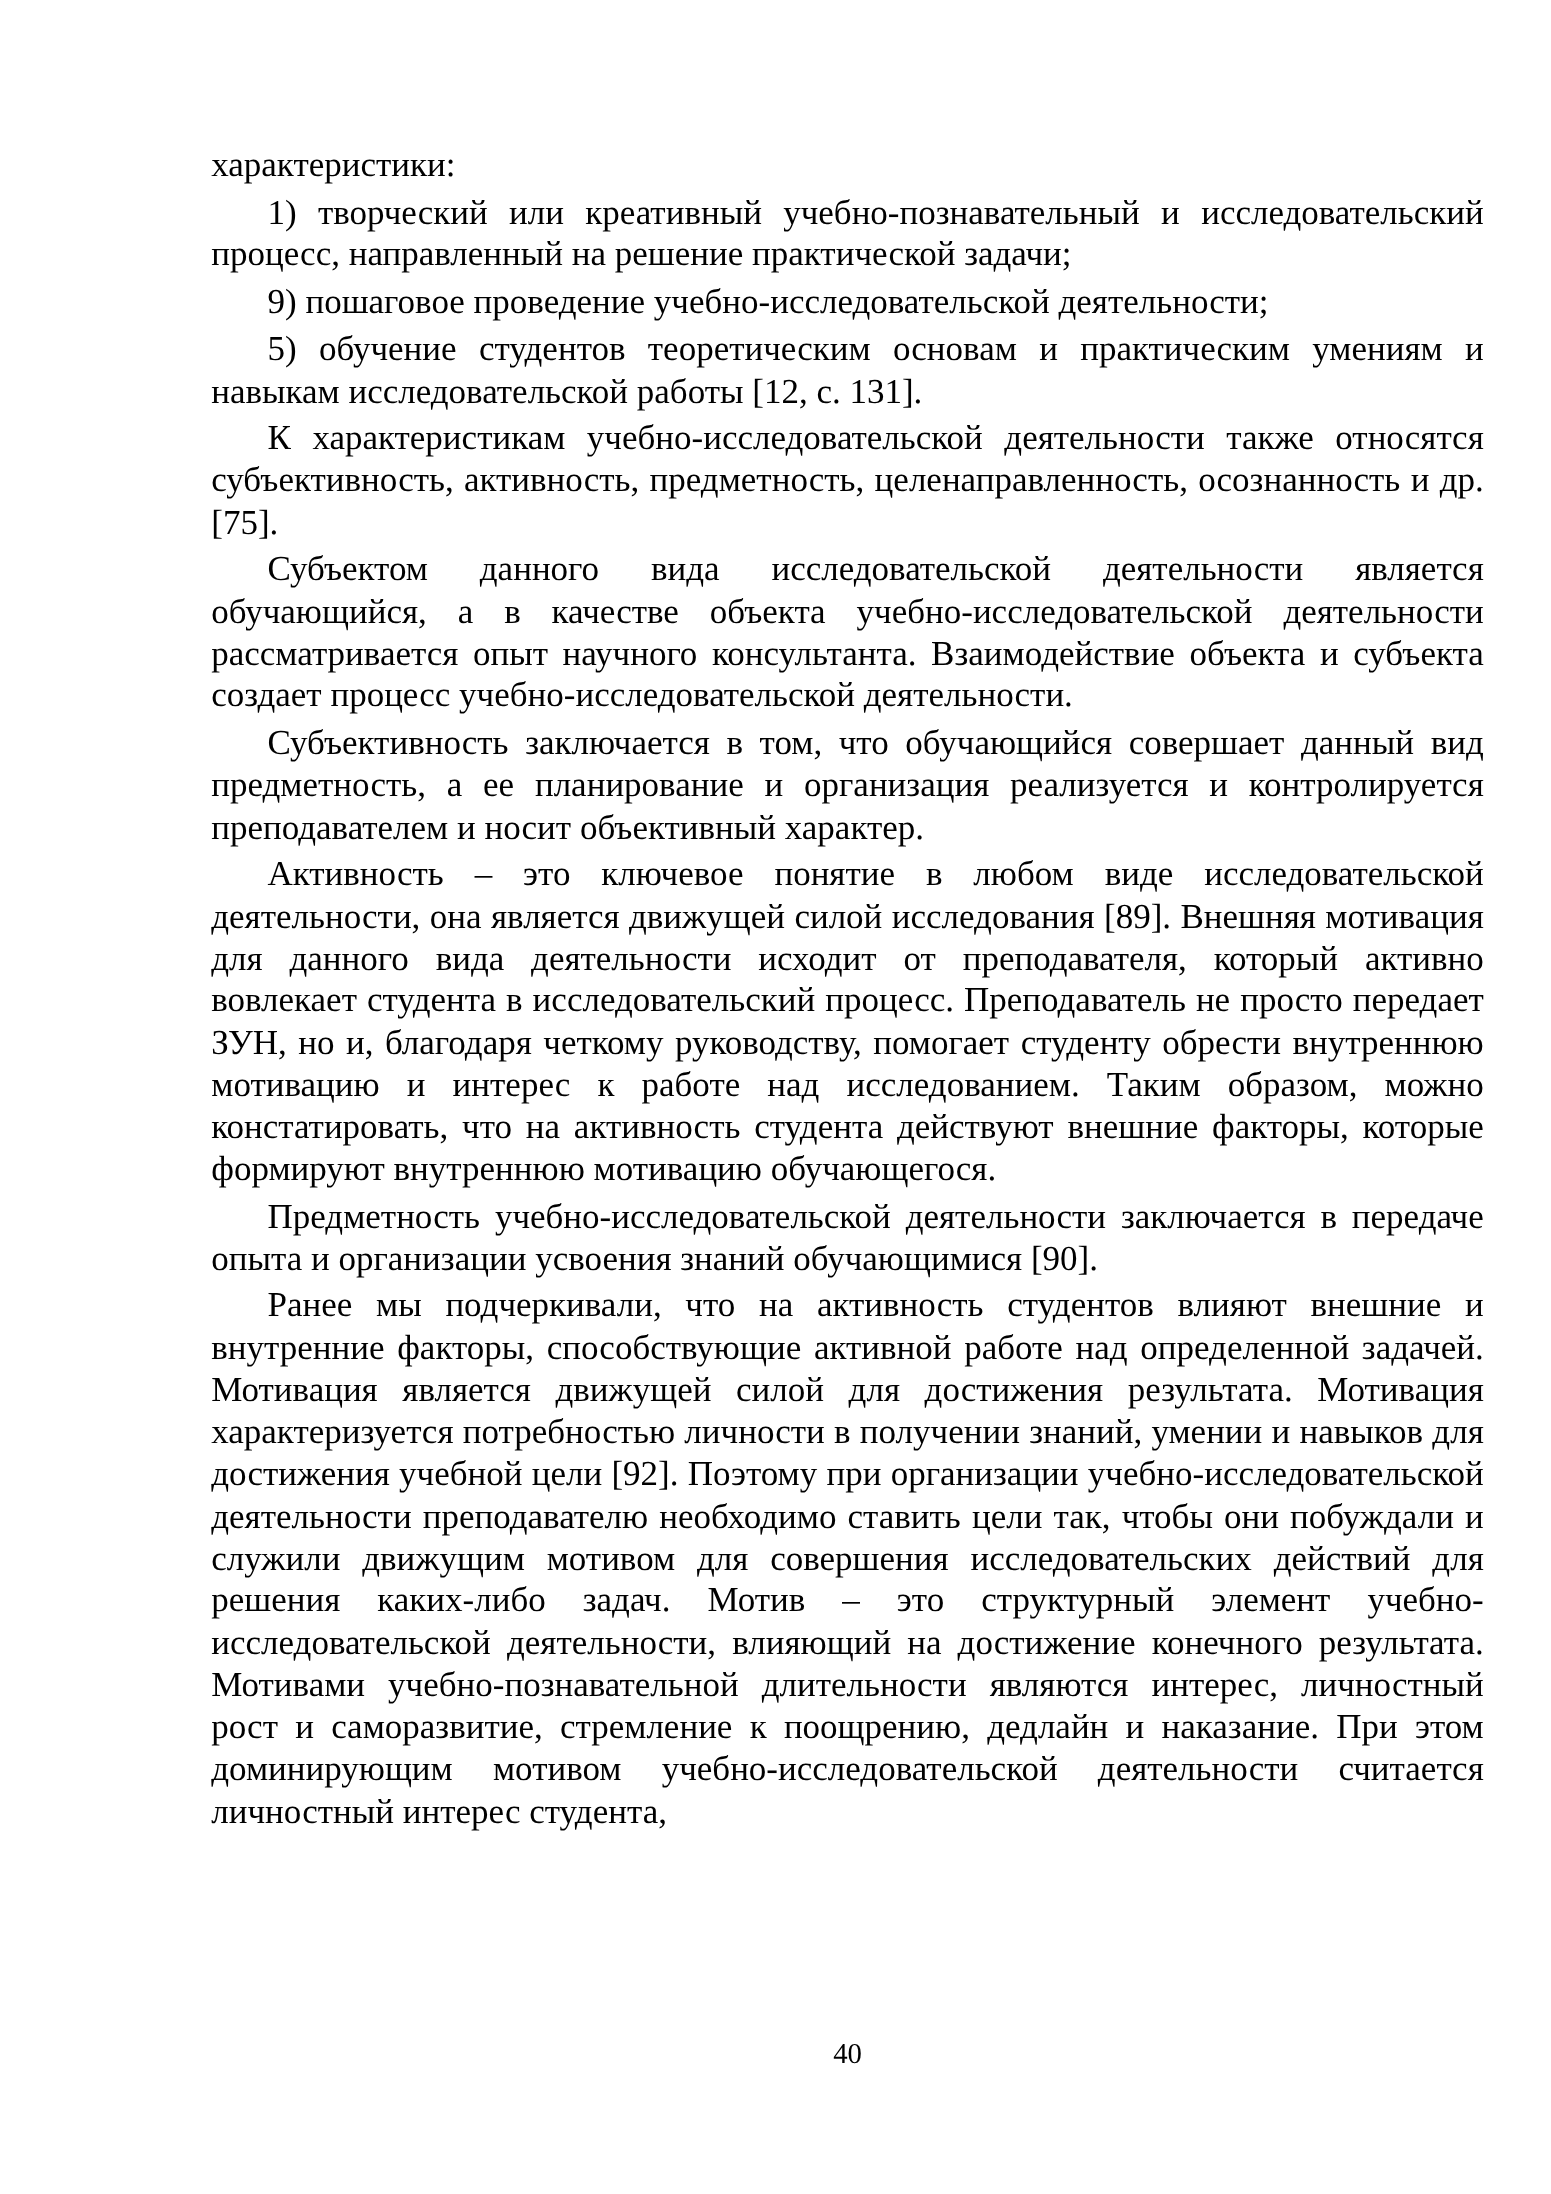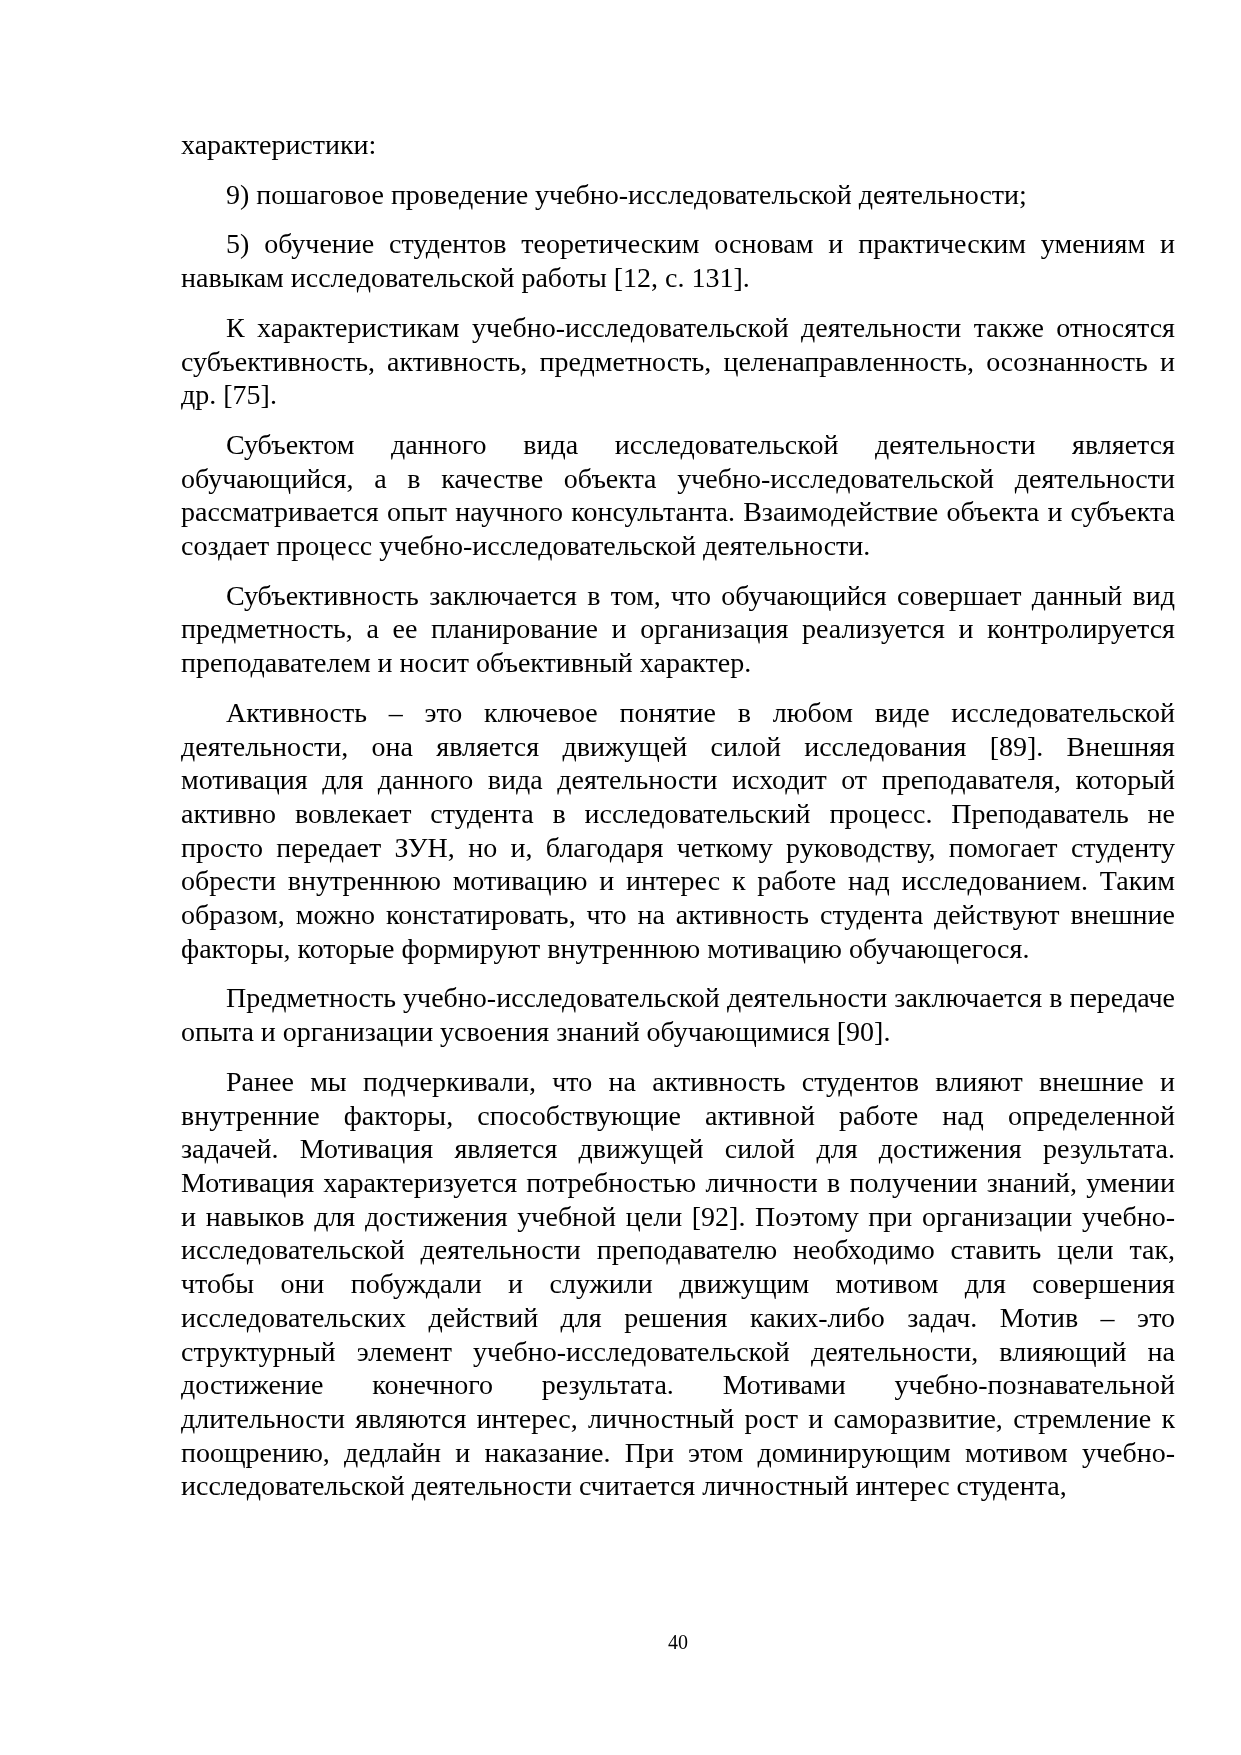--- a/index.html
+++ b/index.html
@@ -27,42 +27,43 @@
     position: absolute;
     left: 165px;
     top: 112px;
     width: 1026px;
     font-size: 28px;
     line-height: 33.7px;
     text-align: justify;
     text-justify: inter-word;
   }
   .text-body p {
-    margin: 16px;
+    margin: 4px;
     padding: 0;
   }
   .text-body p.indent {
     text-indent: 45px;
   }
   .page-number {
     position: absolute;
     left: 165px;
     width: 1026px;
     top: 1626px;
     text-align: center;
-    font-size: 20px;
+    font-size: 23px;
     line-height: 33.7px;
   }
 </style>
 </head>
 <body>
 
 <div class="page">
   <div class="text-body">
     <p class="flush">характеристики:</p>
+    <p class="indent">1) творческий или креативный учебно-познавательный и исследовательский процесс, направленный на решение практической задачи;</p>
     <p class="indent">9) пошаговое проведение учебно-исследовательской деятельности;</p>
     <p class="indent">5) обучение студентов теоретическим основам и практическим умениям и навыкам исследовательской работы [12, с. 131].</p>
     <p class="indent">К характеристикам учебно-исследовательской деятельности также относятся субъективность, активность, предметность, целенаправленность, осознанность и др. [75].</p>
     <p class="indent">Субъектом данного вида исследовательской деятельности является обучающийся, а в качестве объекта учебно-исследовательской деятельности рассматривается опыт научного консультанта. Взаимодействие объекта и субъекта создает процесс учебно-исследовательской деятельности.</p>
     <p class="indent">Субъективность заключается в том, что обучающийся совершает данный вид предметность, а ее планирование и организация реализуется и контролируется преподавателем и носит объективный характер.</p>
     <p class="indent">Активность – это ключевое понятие в любом виде исследовательской деятельности, она является движущей силой исследования [89]. Внешняя мотивация для данного вида деятельности исходит от преподавателя, который активно вовлекает студента в исследовательский процесс. Преподаватель не просто передает ЗУН, но и, благодаря четкому руководству, помогает студенту обрести внутреннюю мотивацию и интерес к работе над исследованием. Таким образом, можно констатировать, что на активность студента действуют внешние факторы, которые формируют внутреннюю мотивацию обучающегося.</p>
     <p class="indent">Предметность учебно-исследовательской деятельности заключается в передаче опыта и организации усвоения знаний обучающимися [90].</p>
     <p class="indent">Ранее мы подчеркивали, что на активность студентов влияют внешние и внутренние факторы, способствующие активной работе над определенной задачей. Мотивация является движущей силой для достижения результата. Мотивация характеризуется потребностью личности в получении знаний, умении и навыков для достижения учебной цели [92]. Поэтому при организации учебно-исследовательской деятельности преподавателю необходимо ставить цели так, чтобы они побуждали и служили движущим мотивом для совершения исследовательских действий для решения каких-либо задач. Мотив – это структурный элемент учебно-исследовательской деятельности, влияющий на достижение конечного результата. Мотивами учебно-познавательной длительности являются интерес, личностный рост и саморазвитие, стремление к поощрению, дедлайн и наказание. При этом доминирующим мотивом учебно-исследовательской деятельности считается личностный интерес студента,</p>
   </div>
   <div class="page-number">40</div>

